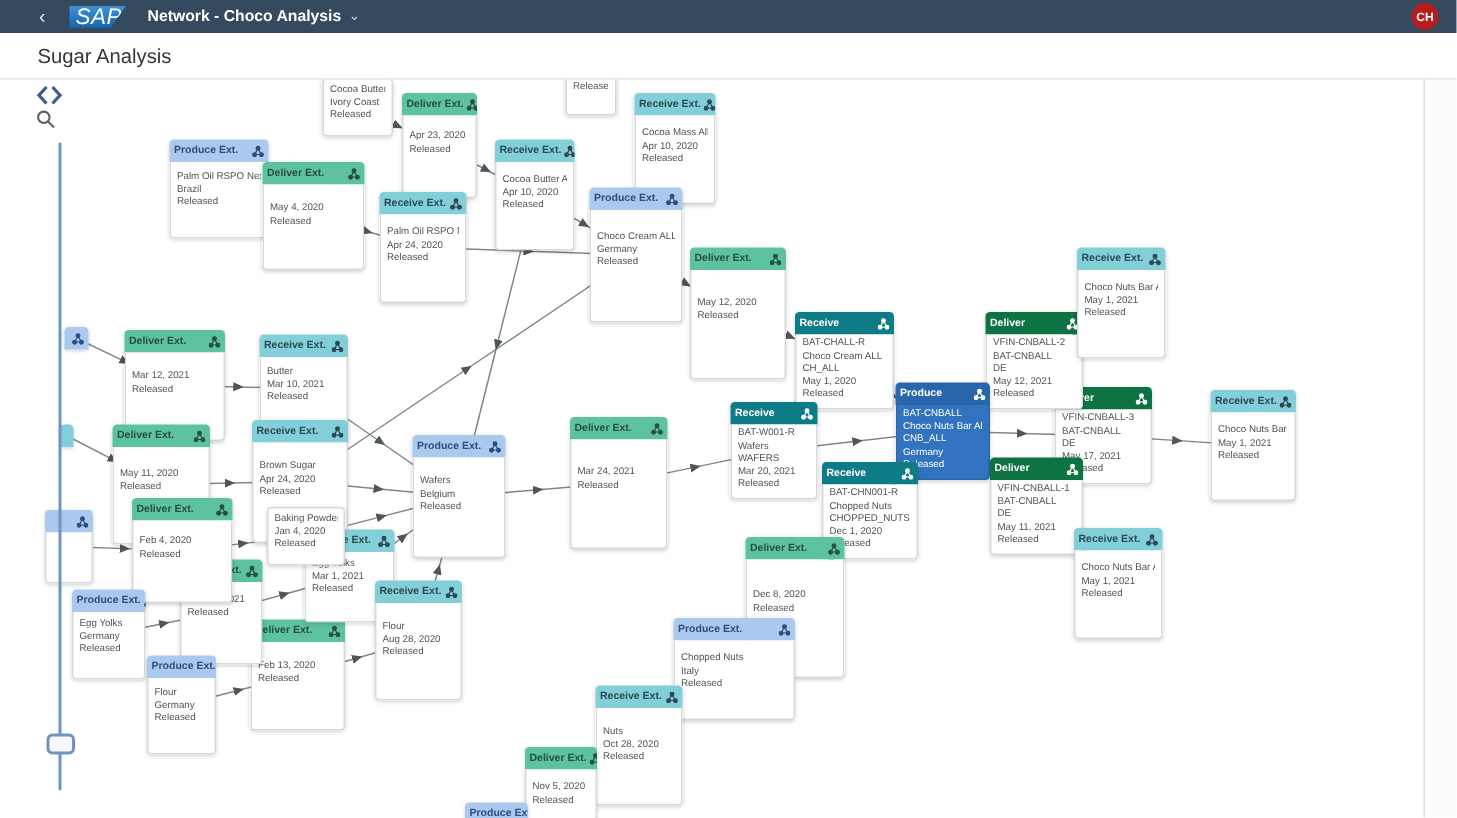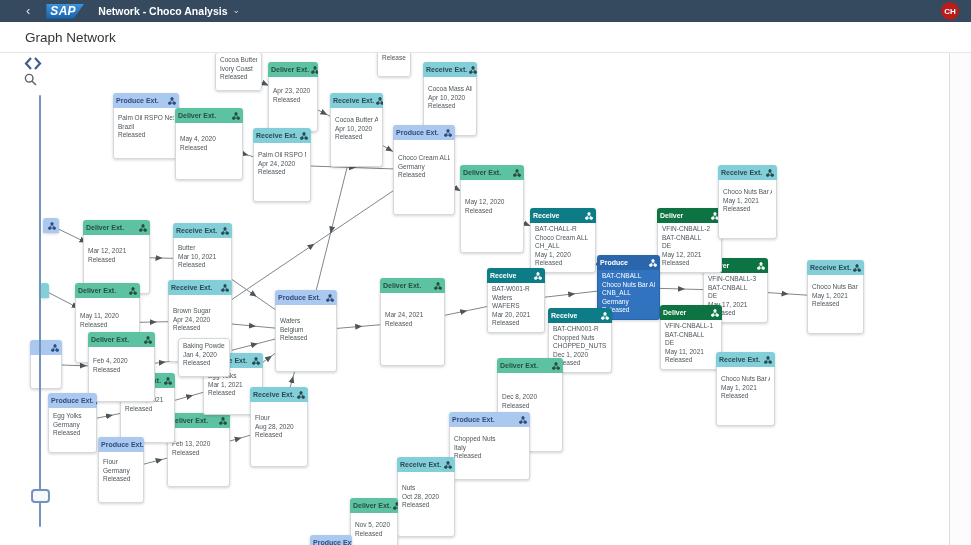--- a/index.html
+++ b/index.html
@@ -22,21 +22,21 @@
   .deliver .hd{background:#0d7342;color:#fff;}
   .produce-sel .hd{background:#2a66ac;color:#fff;}
   .produce-sel .bd{background:#3173bf;border-color:#2a66ac;color:#fff;}
   .hd svg{flex:0 0 auto;margin-left:2px;}
   
   .shellbar{position:absolute;top:0;left:0;right:0;height:22px;background:#354a5f;z-index:10;
     display:flex;align-items:center;color:#fff;}
   .back{margin-left:26px;font-size:13px;line-height:20px;color:#dfe6ec;cursor:pointer;}
   .saplogo{margin-left:16px;width:38px;height:15px;background:linear-gradient(180deg,#3e92d9,#1464ac);
     clip-path:polygon(0 0,100% 0,72% 100%,0 100%);display:flex;align-items:center;}
-  .saplogo span{font-size:12px;font-weight:700;font-style:italic;color:#fff;padding-left:4px;letter-spacing:.3px;}
+  .saplogo span{font-size:15px;font-weight:400;font-style:italic;color:#fff;padding-left:4px;letter-spacing:.3px;}
   .shell-title{margin-left:14px;font-size:10.5px;font-weight:700;display:flex;align-items:center;cursor:pointer;}
   .shell-title .caret{font-size:9px;margin-left:5px;font-weight:400;transform:translateY(-1px);color:#cfd8e0;}
   .avatar{margin-left:auto;margin-right:12px;width:18px;height:18px;border-radius:50%;background:#b91c1c;
     display:flex;align-items:center;justify-content:center;font-size:8px;font-weight:700;color:#fff;cursor:pointer;}
   
   .subheader{position:absolute;top:22px;left:0;right:0;height:30px;background:#fff;z-index:10;
     border-bottom:1px solid #e6e6e6;display:flex;align-items:center;padding-left:25px;
     font-size:13.5px;color:#32363a;}
   
   .tools{position:absolute;left:24px;top:57px;z-index:6;display:flex;flex-direction:column;gap:3px;}
@@ -875,14 +875,14 @@
       <span>SAP</span>
     </div>
   <div class="shell-title">
     <span>Network - Choco Analysis</span>
     <span class="caret">⌄</span>
   </div>
   <div class="avatar">CH</div>
 </div>
 
 <div class="subheader">
-  <span>Graph Network</span>
+  <span>Sugar Analysis</span>
 </div>
 
 </body></html>

